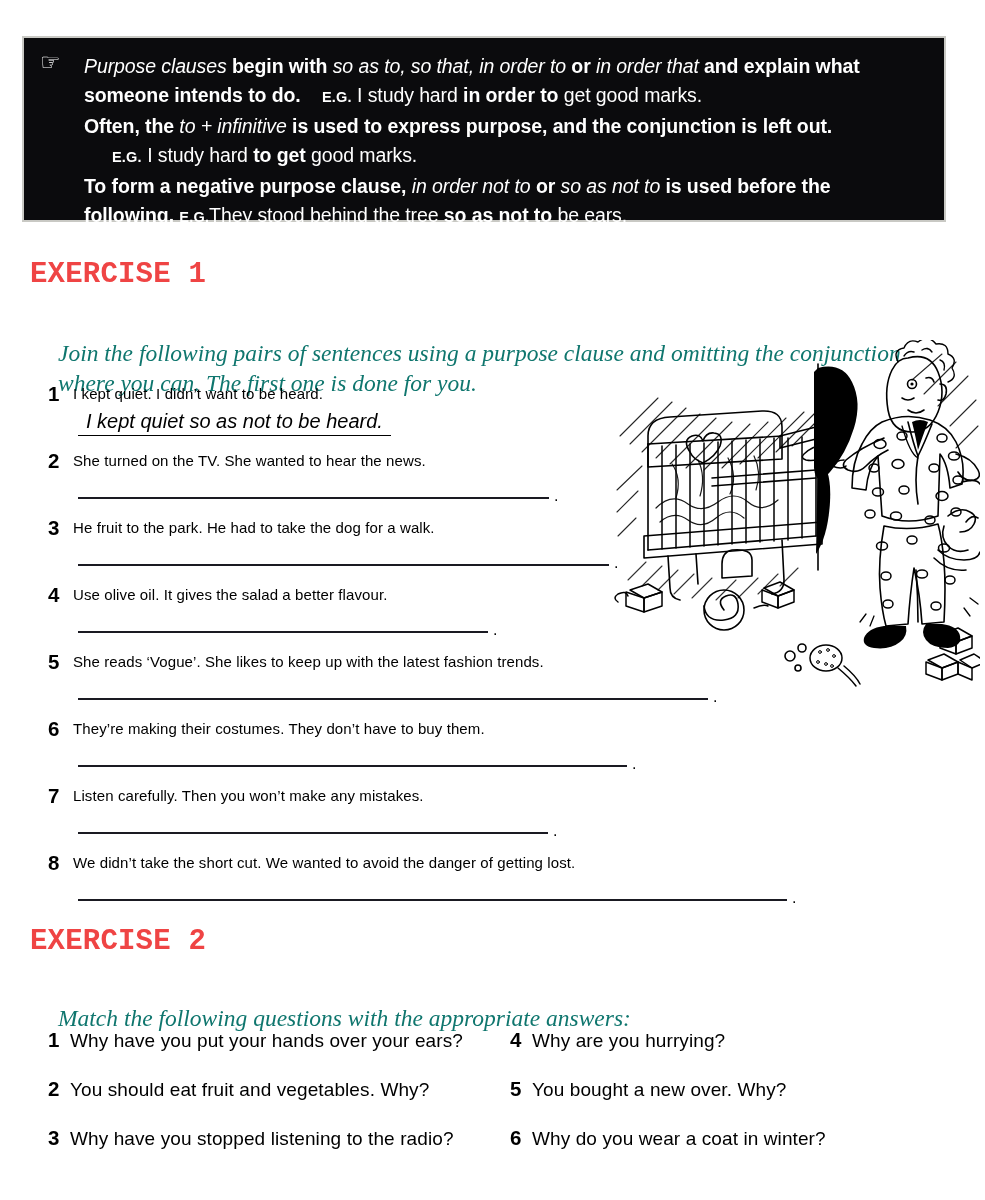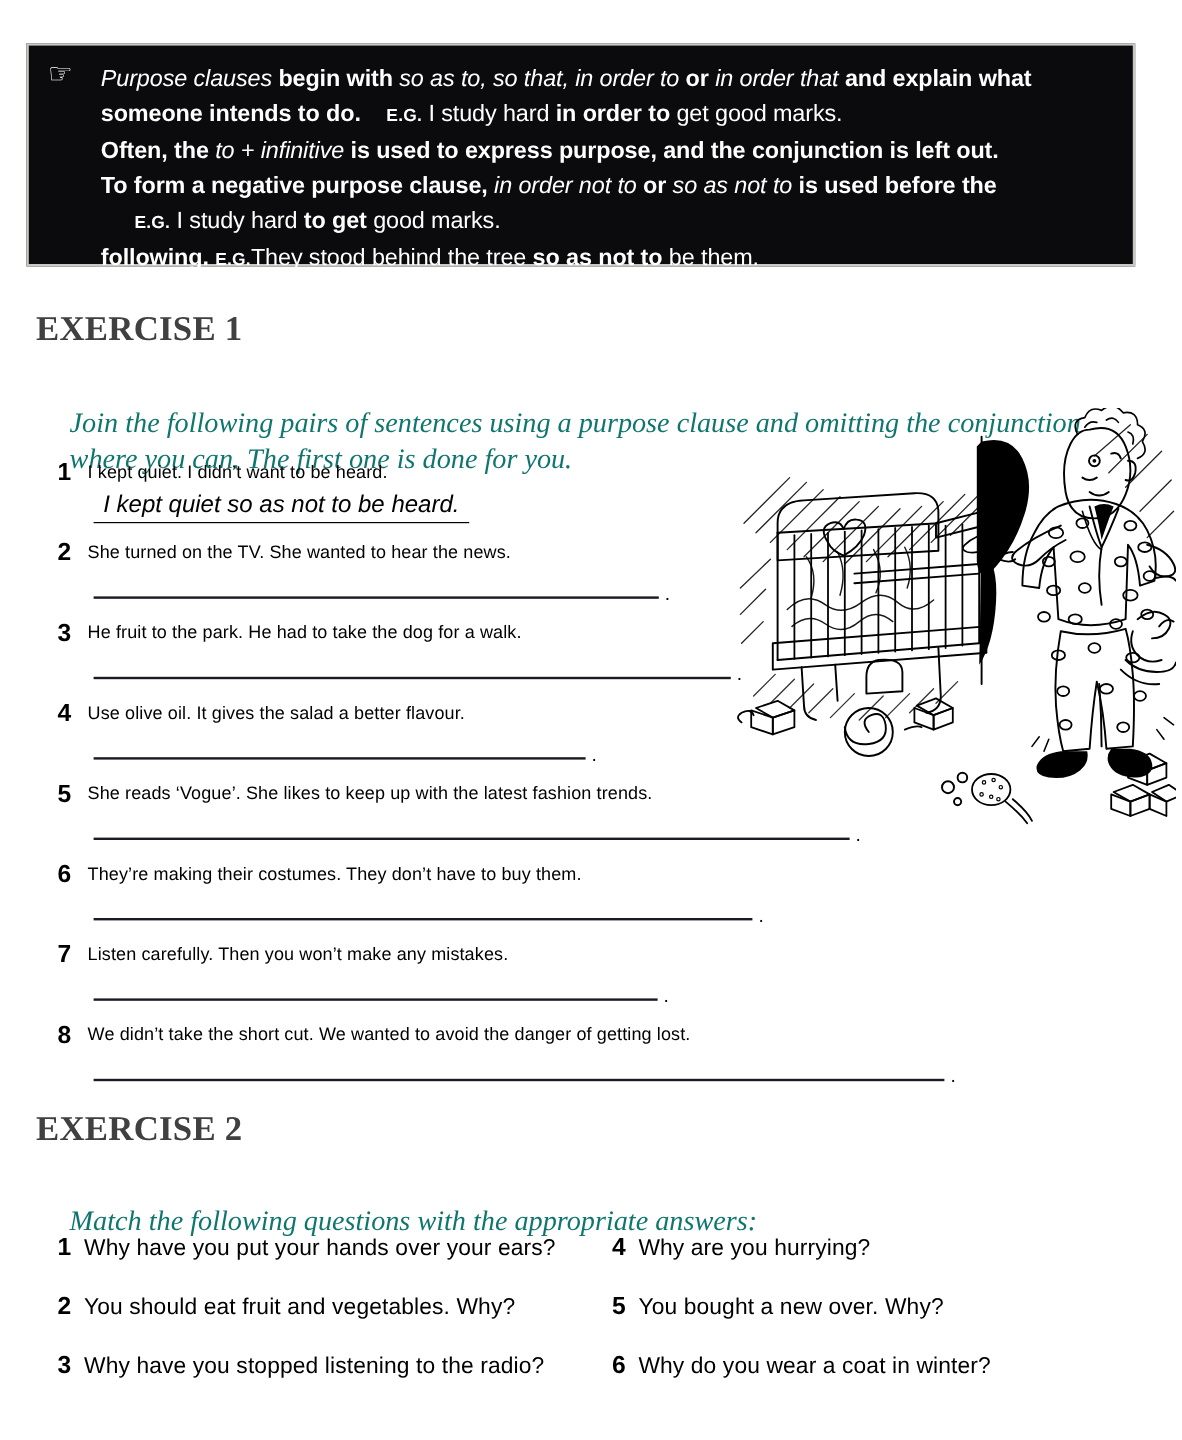--- a/index.html
+++ b/index.html
@@ -59,25 +59,25 @@
     font-size: 23px;
     line-height: 23px;
     color: #ffffff;
     font-family: "DejaVu Sans", sans-serif;
   }
   .gline-first { position: relative; }
 
   
   .ex-heading {
     position: absolute;
-    font-family: Liberation Serif, serif;
+    font-family: Liberation Mono, monospace;
     font-weight: bold;
     font-size: 29px;
     letter-spacing: 0.2px;
-    color: #404040;
+    color: #ef4444;
   }
   #ex1-heading { left: 30px; top: 258px; }
   #ex2-heading { left: 30px; top: 925px; }
 
   
   .instructions {
     position: absolute;
     font-family: "Liberation Serif", serif;
     font-style: italic;
     font-size: 23.5px;
@@ -189,23 +189,23 @@
 <body>
 
 <div class="page">
 
   <div class="grammar-box">
     <span class="hand-icon">☞</span>
     <div id="gbox-lines">
         <div class="gline gline-first indent-1"><span class="i">Purpose clauses </span><span class="b">begin with </span><span class="i">so as to, so that, in order to </span><span class="b">or </span><span class="i">in order that </span><span class="b">and explain what</span></div>
         <div class="gline indent-1"><span class="b">someone intends to do.</span><span>&nbsp;&nbsp;&nbsp;&nbsp;</span><span class="eg">E.G.</span><span> I study hard </span><span class="b">in order to</span><span> get good marks.</span></div>
         <div class="gline indent-1"><span class="b">Often, the </span><span class="i">to + infinitive </span><span class="b">is used to express purpose, and the conjunction is left out.</span></div>
+        <div class="gline indent-eg"><span class="eg">E.G.</span><span> I study hard </span><span class="b">to get</span><span> good marks.</span></div>
         <div class="gline indent-1"><span class="b">To form a negative purpose clause, </span><span class="i">in order not to </span><span class="b">or </span><span class="i">so as not to </span><span class="b">is used before the</span></div>
-        <div class="gline indent-eg"><span class="eg">E.G.</span><span> I study hard </span><span class="b">to get</span><span> good marks.</span></div>
-        <div class="gline indent-1"><span class="b">following. </span><span class="eg">E.G.</span><span>They stood behind the tree </span><span class="b">so as not to</span><span> be them.</span></div>
+        <div class="gline indent-1"><span class="b">following. </span><span class="eg">E.G.</span><span>They stood behind the tree </span><span class="b">so as not to</span><span> be ears.</span></div>
       </div>
   </div>
 
   <div class="ex-heading" id="ex1-heading">EXERCISE 1</div>
 
   <div class="instructions" id="ex1-instructions">Join the following pairs of sentences using a purpose clause and omitting the conjunction where you can. The first one is done for you.</div>
 
   <div class="ex1-list" id="ex1-list">
       <div class="ex1-item">
         <span class="ex1-num">1</span>

